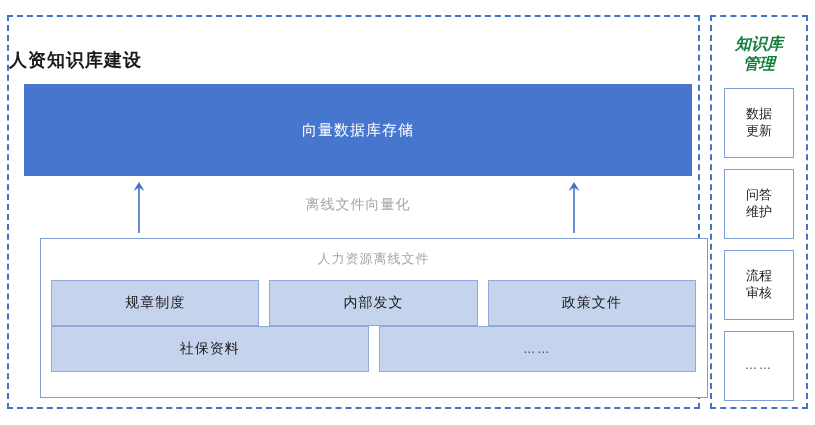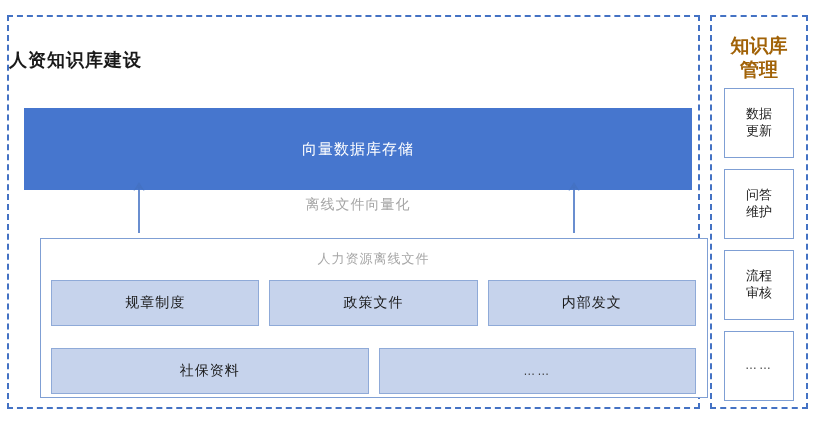--- a/index.html
+++ b/index.html
@@ -52,26 +52,25 @@
     color: #1a1a1a;
     letter-spacing: 1px;
   }
 
   
   #vector-bar {
     position: absolute;
     left: 15px;
     top: 67px;
     width: 668px;
-    height: 82px;
+    height: 92px;
     background: #4676ce;
     display: flex;
     align-items: center;
     justify-content: center;
-    margin-top: 24px;
   }
   #vector-bar .bar-label {
     color: #ffffff;
     font-size: 15px;
     letter-spacing: 1px;
   }
 
   
   #arrow-band {
     position: absolute;
@@ -121,21 +120,21 @@
     color: #a6a6a6;
     letter-spacing: 1px;
   }
   #files-grid {
     position: absolute;
     left: 10px;
     top: 41px;
     width: 645px;
     display: flex;
     flex-direction: column;
-    gap: 22px;
+    gap: 0;
   }
   .files-row {
     display: flex;
     gap: 10px;
   }
   .file-box {
     flex: 1 1 0;
     height: 46px;
     background: #c6d3ec;
     border: 1.5px solid #8faad8;
@@ -153,24 +152,25 @@
     font-size: 12px;
   }
 
   
   #side-title {
     position: absolute;
     left: 0;
     top: 17px;
     width: 94px;
     text-align: center;
-    font-size: 19px;
+    font-size: 16px;
     font-weight: bold;
-    color: #a16207;
+    color: #15803d;
     line-height: 1.25;
+    font-style: italic;
   }
   #side-list {
     position: absolute;
     left: 12px;
     top: 71px;
     width: 70px;
     display: flex;
     flex-direction: column;
     gap: 11px;
   }
@@ -219,22 +219,22 @@
         <line x1="7" y1="52" x2="7" y2="5" stroke="#4472c4" stroke-width="1.6"></line>
         <path d="M7 1 L12.5 10 L7 6.5 L1.5 10 Z" fill="#4472c4"></path>
       </svg>
     </div>
 
     <div id="files-group">
       <div id="files-group-title">人力资源离线文件</div>
       <div id="files-grid">
         <div class="files-row">
           <div class="file-box">规章制度</div>
+          <div class="file-box">内部发文</div>
           <div class="file-box">政策文件</div>
-          <div class="file-box">内部发文</div>
         </div>
         <div class="files-row">
           <div class="file-box">社保资料</div>
           <div class="file-box ellipsis">……</div>
         </div>
       </div>
     </div>
 
   </div>
 

